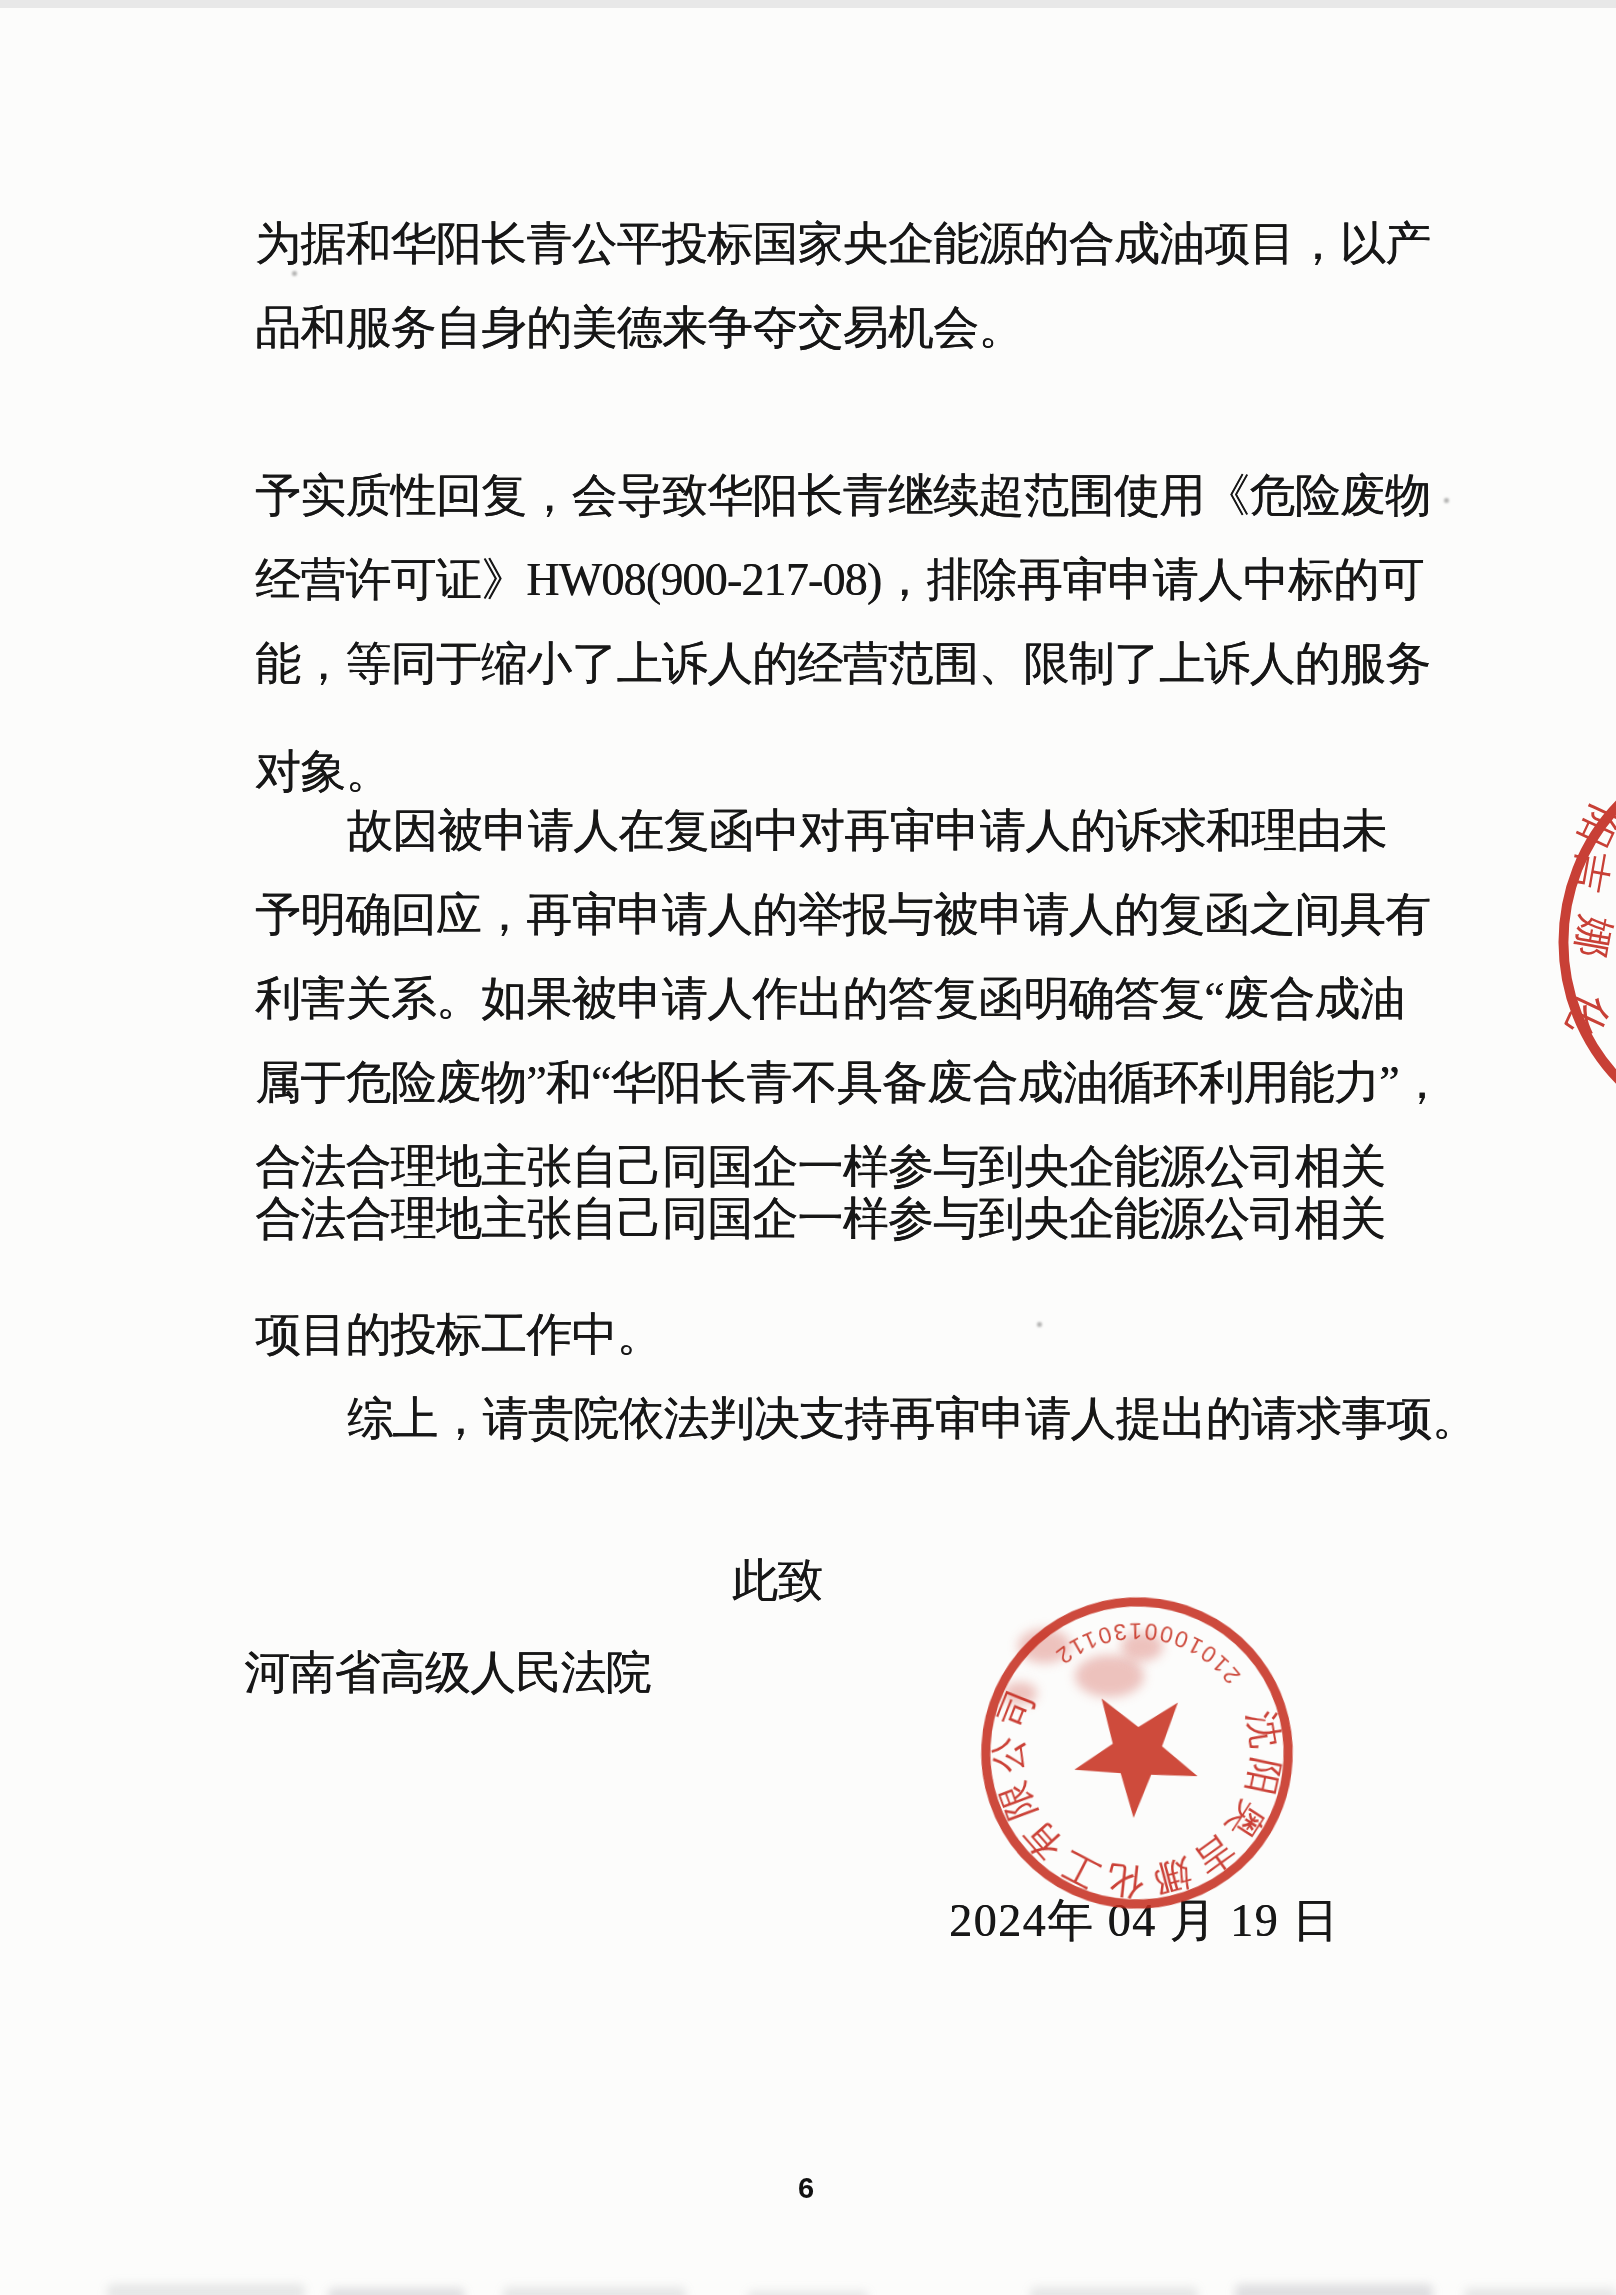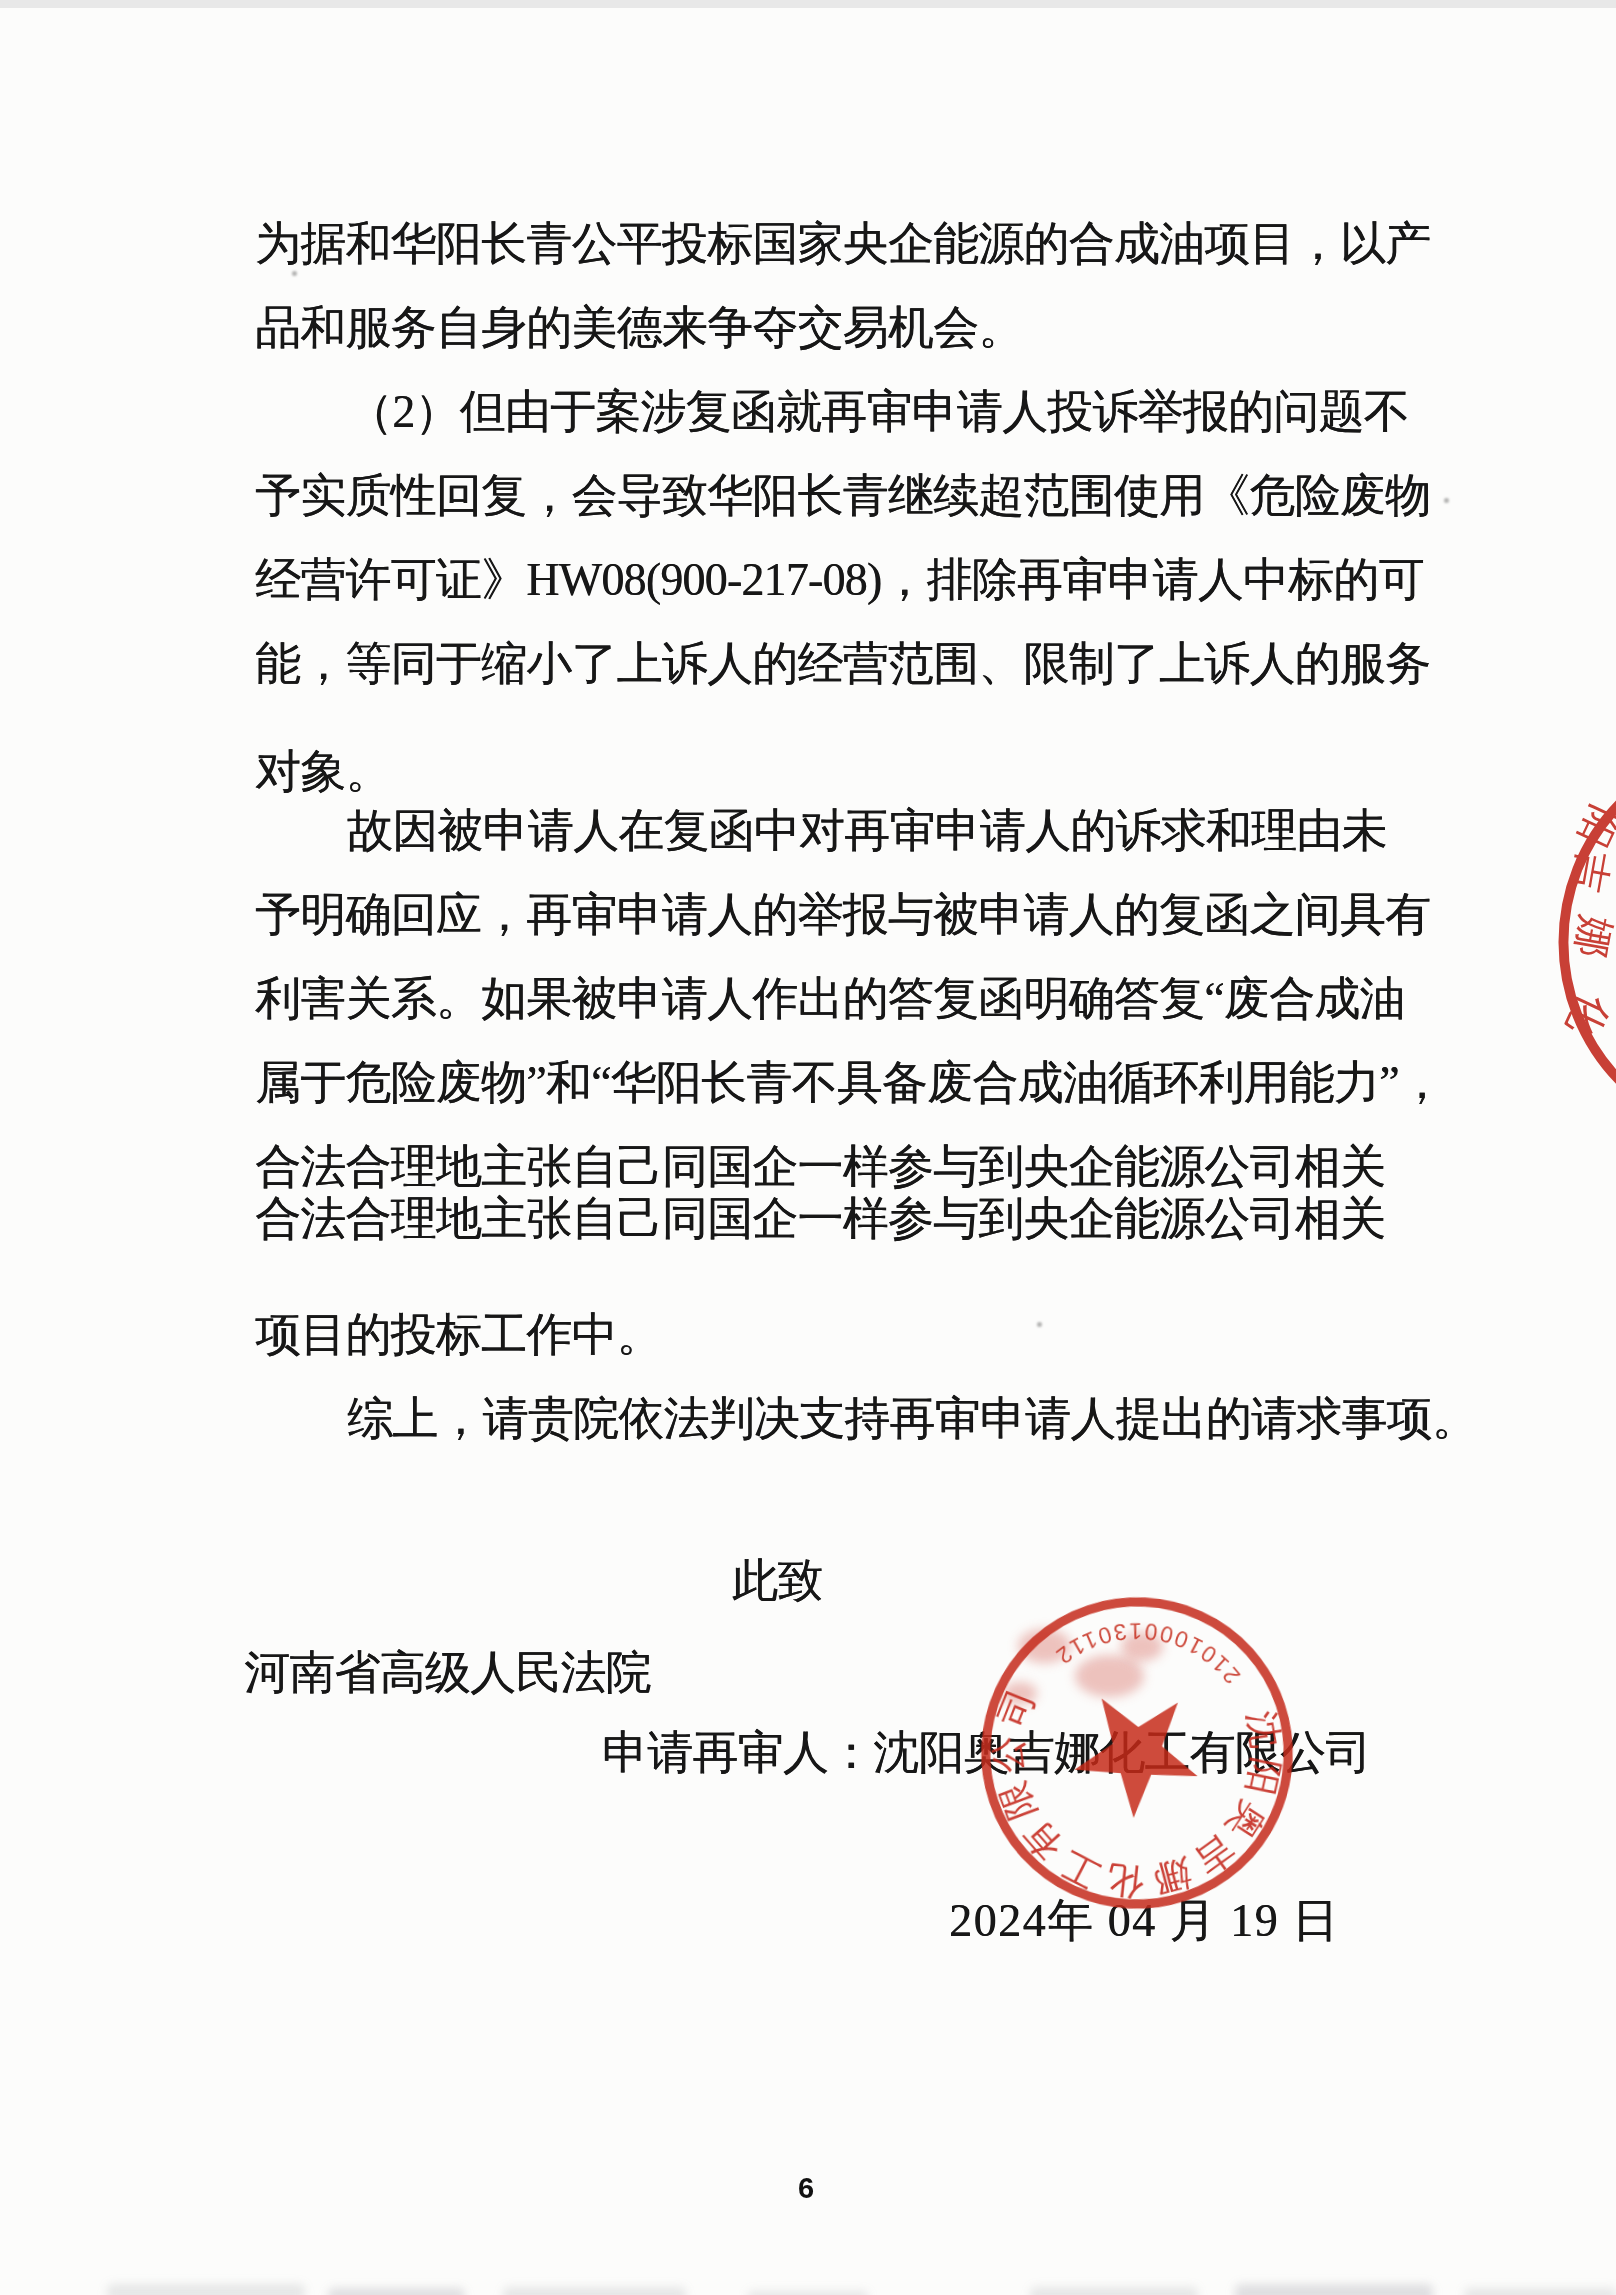--- a/index.html
+++ b/index.html
@@ -49,37 +49,35 @@
     background:rgba(40,40,40,0.35); filter:blur(0.8px);
   }
 </style>
 </head>
 <body>
 
 <div class="page">
 
   <div class="line" style="top:211px">为据和华阳长青公平投标国家央企能源的合成油项目，以产</div>
   <div class="line" style="top:295px">品和服务自身的美德来争夺交易机会。</div>
-  <div class="line indent" style="top:379px">（2）但由于案涉复函就再审申请人投诉举报的问题不</div>
   <div class="line" style="top:463px">予实质性回复，会导致华阳长青继续超范围使用《危险废物</div>
   <div class="line" style="top:547px">经营许可证》HW08(900-217-08)，排除再审申请人中标的可</div>
   <div class="line" style="top:631px">能，等同于缩小了上诉人的经营范围、限制了上诉人的服务</div>
   <div class="line" style="top:739px">对象。</div>
   <div class="line indent" style="top:798px">故因被申请人在复函中对再审申请人的诉求和理由未</div>
   <div class="line" style="top:882px">予明确回应，再审申请人的举报与被申请人的复函之间具有</div>
   <div class="line" style="top:1050px">属于危险废物”和“华阳长青不具备废合成油循环利用能力”，</div>
   <div class="line" style="top:966px">利害关系。如果被申请人作出的答复函明确答复“废合成油</div>
   <div class="line" style="top:1134px">合法合理地主张自己同国企一样参与到央企能源公司相关</div>
   <div class="line" style="top:1186px">合法合理地主张自己同国企一样参与到央企能源公司相关</div>
   <div class="line indent" style="top:1386px">综上，请贵院依法判决支持再审申请人提出的请求事项。</div>
   <div class="line" style="top:1302px">项目的投标工作中。</div>
 
   <div class="line closing">此致</div>
   <div class="line court">河南省高级人民法院</div>
-  <div class="line applicant">申请再审人：沈阳奥吉娜化工有限公司</div>
   <div class="line dateline">2024年 04 月 19 日</div>
 
   <div class="ink-blot" style="left:1018px;top:1621px;width:53px;height:34px;"></div>
   <div class="ink-blot" style="left:1075px;top:1647px;width:69px;height:42px;"></div>
   <div class="ink-blot" style="left:1003px;top:1674px;width:34px;height:23px;"></div>
   <div class="ink-blot" style="left:1121px;top:1624px;width:42px;height:29px;"></div>
 
   <svg class="seal" width="336" height="336" viewBox="0 0 440 440">
     <defs>
       <path id="nameArc" d="M 82.3 284.2 A 152 152 0 1 1 357.7 284.2"></path>

